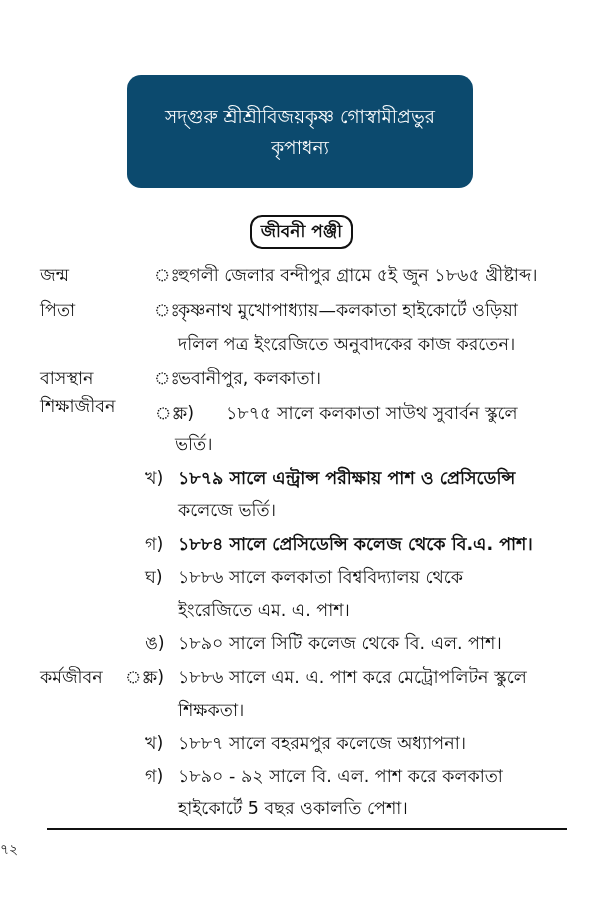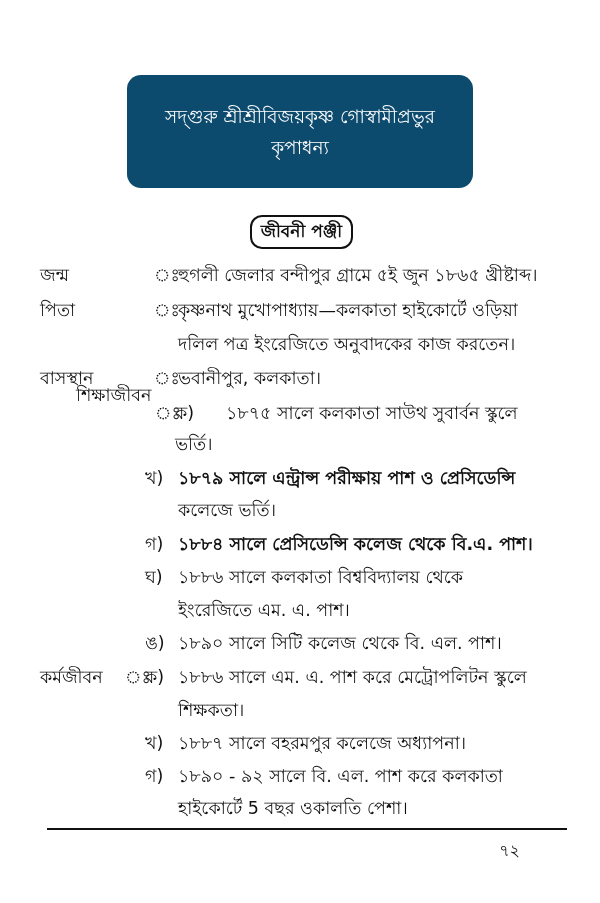--- a/index.html
+++ b/index.html
@@ -17,21 +17,21 @@
     position:absolute; left:250px; top:215px; width:103px; height:34px;
     border:2px solid #111; border-radius:12px; box-sizing:border-box;
     display:flex; align-items:center; justify-content:center;
     font-size:17px; font-weight:bold;
   }
   .line { position:absolute; font-size:17.5px; white-space:nowrap; line-height:24px; }
   .label { position:absolute; font-size:17.5px; line-height:24px; white-space:nowrap; }
   .colon { position:absolute; font-size:17.5px; line-height:24px; }
   .marker { position:absolute; font-size:17.5px; line-height:24px; }
   .rule { position:absolute; left:47px; top:828px; width:520px; height:2px; background:#111; }
-  .page-num { position:absolute; left:0; width:520px; top:838px; text-align:right; font-size:16px; }
+  .page-num { position:absolute; left:0; width:520px; top:838px; text-align:left; font-size:14px; }
 </style>
 </head>
 <body>
 
 <div class="title-box">
   <div>সদ্‌গুরু শ্রীশ্রীবিজয়কৃষ্ণ গোস্বামীপ্রভুর</div>
   <div>কৃপাধন্য</div>
 </div>
 
 <div class="heading-box">জীবনী পঞ্জী</div>
@@ -42,21 +42,21 @@
 
 <span class="label" style="left:40px; top:298px;">পিতা</span>
 <span class="colon" style="left:154px; top:298px;">ঃ</span>
 <span class="line" style="left:178px; top:298px;">কৃষ্ণনাথ মুখোপাধ্যায়—কলকাতা হাইকোর্টে ওড়িয়া</span>
 <span class="line" style="left:178px; top:332px;">দলিল পত্র ইংরেজিতে অনুবাদকের কাজ করতেন।</span>
 
 <span class="label" style="left:40px; top:366px;">বাসস্থান</span>
 <span class="colon" style="left:154px; top:366px;">ঃ</span>
 <span class="line" style="left:178px; top:366px;">ভবানীপুর, কলকাতা।</span>
 
-<span class="label" style="left:40px; top:383px;margin-left:36px;">শিক্ষাজীবন</span>
+<span class="label" style="left:40px; top:394px;">শিক্ষাজীবন</span>
 <span class="colon" style="left:155px; top:401px;">ঃ</span>
 <span class="marker" style="left:175px; top:401px;">ক)</span>
 <span class="line" style="left:226px; top:401px;">১৮৭৫ সালে কলকাতা সাউথ সুবার্বন স্কুলে</span>
 <span class="line" style="left:175px; top:432px;">ভর্তি।</span>
 
 <span class="marker" style="left:145px; top:466px;">খ)</span>
 <span class="line" style="left:178px; top:466px;font-weight:bold;">১৮৭৯ সালে এন্ট্রান্স পরীক্ষায় পাশ ও প্রেসিডেন্সি</span>
 <span class="line" style="left:178px; top:498px;">কলেজে ভর্তি।</span>
 
 <span class="marker" style="left:145px; top:532px;">গ)</span>

